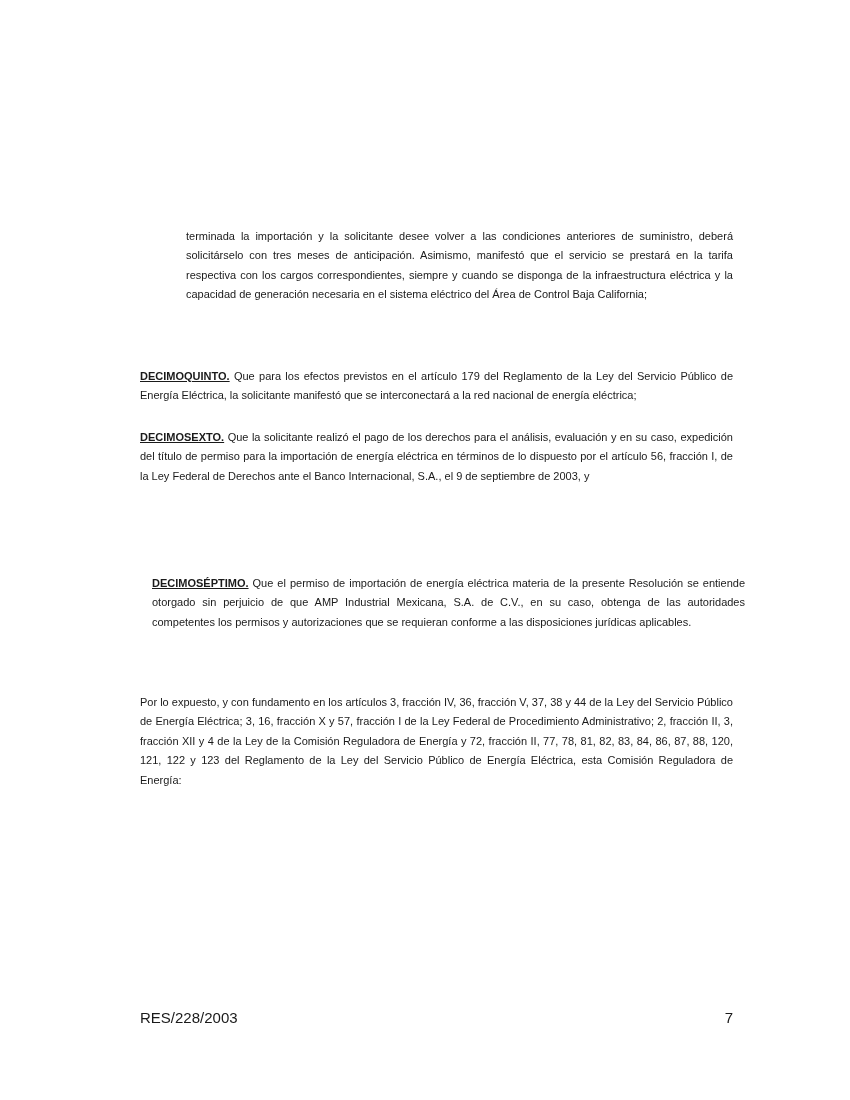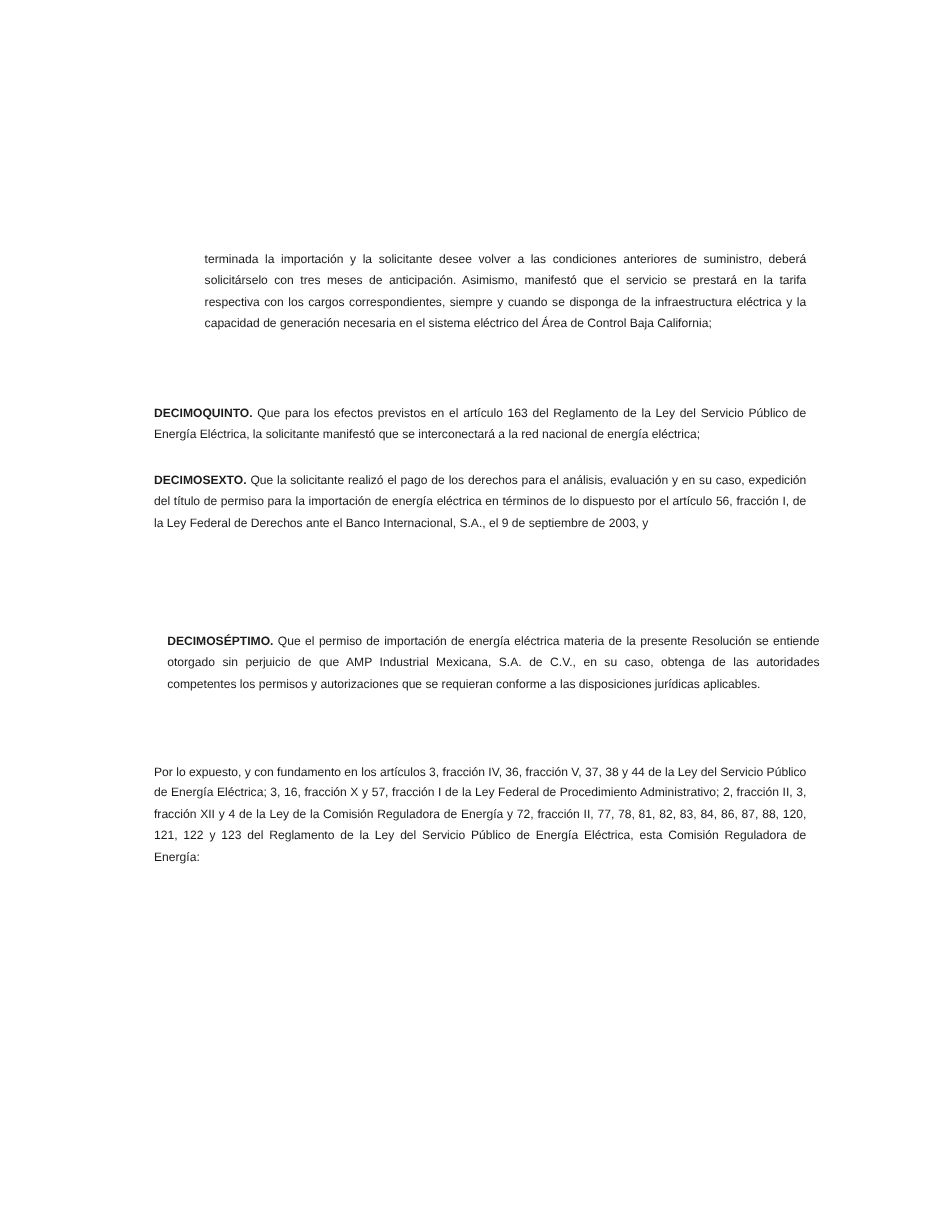--- a/index.html
+++ b/index.html
@@ -19,20 +19,21 @@
   .para {
     position: absolute;
     margin: 0;
     font-size: 11px;
     line-height: 19.4px;
     text-align: justify;
     color: #1a1a1a;
   }
   .para b {
     font-weight: bold;
+    text-decoration: underline;
   }
   .indent-block {
     left: 186px;
     top: 227px;
     width: 547px;
   }
   .p-decimoquinto {
     left: 140px;
     top: 367px;
     width: 593px;
@@ -65,22 +66,26 @@
     color: #1a1a1a;
   }
 </style>
 </head>
 <body>
 
 <div class="page">
 
   <p class="para indent-block">terminada la importación y la solicitante desee volver a las condiciones anteriores de suministro, deberá solicitárselo con tres meses de anticipación. Asimismo, manifestó que el servicio se prestará en la tarifa respectiva con los cargos correspondientes, siempre y cuando se disponga de la infraestructura eléctrica y la capacidad de generación necesaria en el sistema eléctrico del Área de Control Baja California;</p>
 
-  <p class="para p-decimoquinto"><b>DECIMOQUINTO.</b> <span>Que para los efectos previstos en el artículo 163 del Reglamento de la Ley del Servicio Público de Energía Eléctrica, la solicitante manifestó que se interconectará a la red nacional de energía eléctrica;</span></p>
+  <p class="para p-decimoquinto"><b>DECIMOQUINTO.</b> <span>Que para los efectos previstos en el artículo 179 del Reglamento de la Ley del Servicio Público de Energía Eléctrica, la solicitante manifestó que se interconectará a la red nacional de energía eléctrica;</span></p>
 
   <p class="para p-decimosexto"><b>DECIMOSEXTO.</b> <span>Que la solicitante realizó el pago de los derechos para el análisis, evaluación y en su caso, expedición del título de permiso para la importación de energía eléctrica en términos de lo dispuesto por el artículo 56, fracción I, de la Ley Federal de Derechos ante el Banco Internacional, S.A., el 9 de septiembre de 2003, y</span></p>
 
   <p class="para p-decimoseptimo"><b>DECIMOSÉPTIMO.</b> <span>Que el permiso de importación de energía eléctrica materia de la presente Resolución se entiende otorgado sin perjuicio de que AMP Industrial Mexicana, S.A. de C.V., en su caso, obtenga de las autoridades competentes los permisos y autorizaciones que se requieran conforme a las disposiciones jurídicas aplicables.</span></p>
 
   <p class="para p-fundamento">Por lo expuesto, y con fundamento en los artículos 3, fracción IV, 36, fracción V, 37, 38 y 44 de la Ley del Servicio Público de Energía Eléctrica; 3, 16, fracción X y 57, fracción I de la Ley Federal de Procedimiento Administrativo; 2, fracción II, 3, fracción XII y 4 de la Ley de la Comisión Reguladora de Energía y 72, fracción II, 77, 78, 81, 82, 83, 84, 86, 87, 88, 120, 121, 122 y 123 del Reglamento de la Ley del Servicio Público de Energía Eléctrica, esta Comisión Reguladora de Energía:</p>
 
+  <div class="footer">
+    <span>RES/228/2003</span>
+    <span>7</span>
+  </div>
 
 </div>
 
 </body></html>

